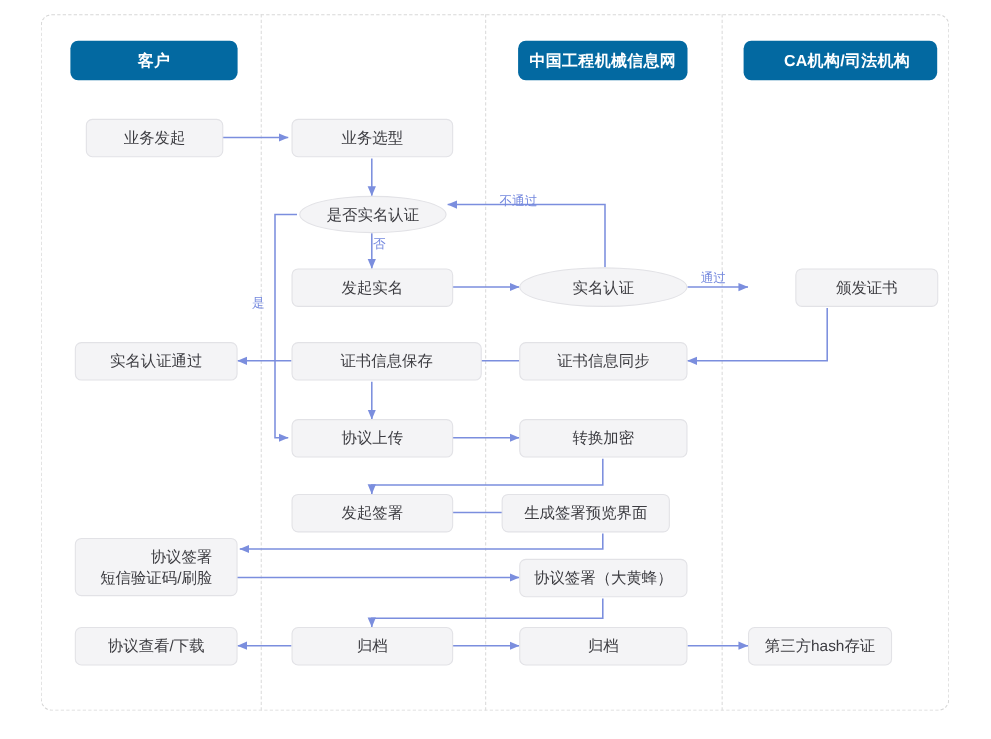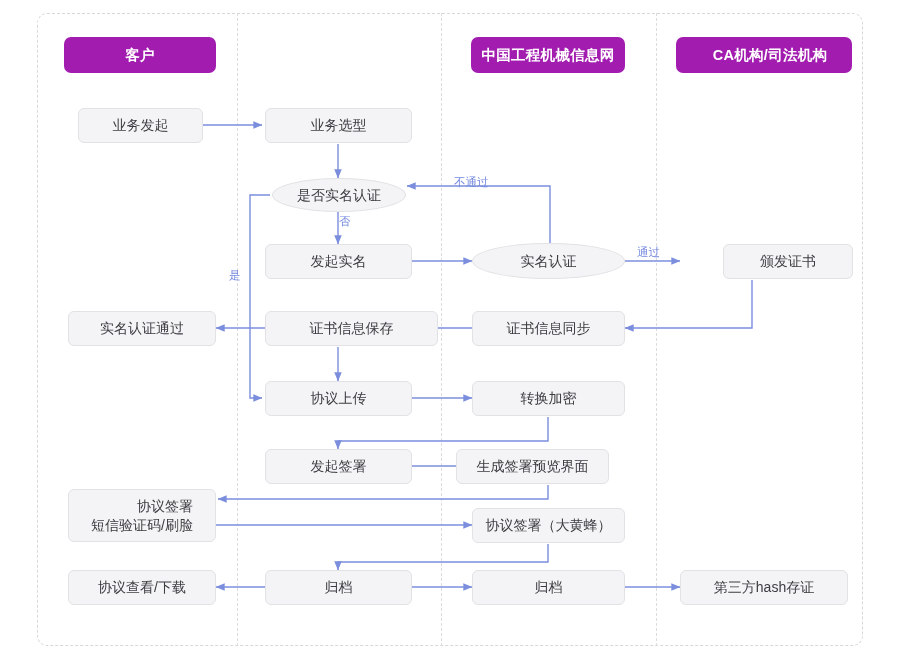--- a/index.html
+++ b/index.html
@@ -32,21 +32,21 @@
     position: absolute;
     top: 13px;
     height: 633px;
     width: 0;
     border-left: 1px dashed #dcdcdc;
   }
   
   .lane-header {
     position: absolute;
     height: 36px;
-    background: #a21caf;
+    background: #0369a1;
     border-radius: 7px;
     color: #ffffff;
     font-size: 14.5px;
     font-weight: bold;
     display: flex;
     align-items: center;
     justify-content: center;
     letter-spacing: 0.3px;
     white-space: nowrap;
   }
@@ -220,16 +220,16 @@
   <div class="node" style="left:265px; top:449px; width:147px; height:35px;">发起签署</div>
   <div class="node" style="left:456px; top:449px; width:153px; height:35px;">生成签署预览界面</div>
 
   <div class="node" style="left:68px;  top:489px; width:148px; height:53px;">协议签署
 短信验证码/刷脸</div>
   <div class="node" style="left:472px; top:508px; width:153px; height:35px;">协议签署（大黄蜂）</div>
 
   <div class="node" style="left:265px; top:570px; width:147px; height:35px;">归档</div>
   <div class="node" style="left:472px; top:570px; width:153px; height:35px;">归档</div>
   <div class="node" style="left:68px;  top:570px; width:148px; height:35px;">协议查看/下载</div>
-  <div class="node" style="left:680px; top:570px; width:168px; height:35px;">第三方hash存证</div>
+  <div class="node" style="left:680px; top:570px; width:131px; height:35px;">第三方hash存证</div>
 
 
 </div>
 
 </body></html>

